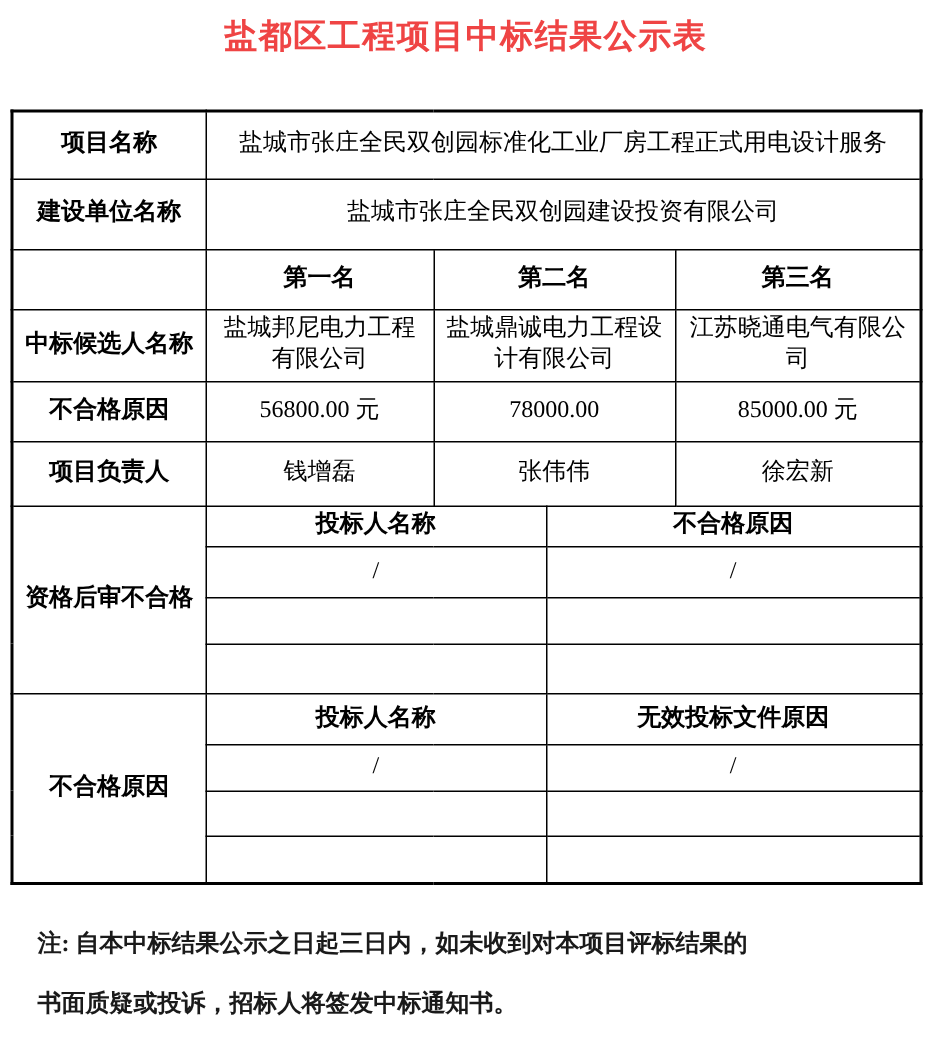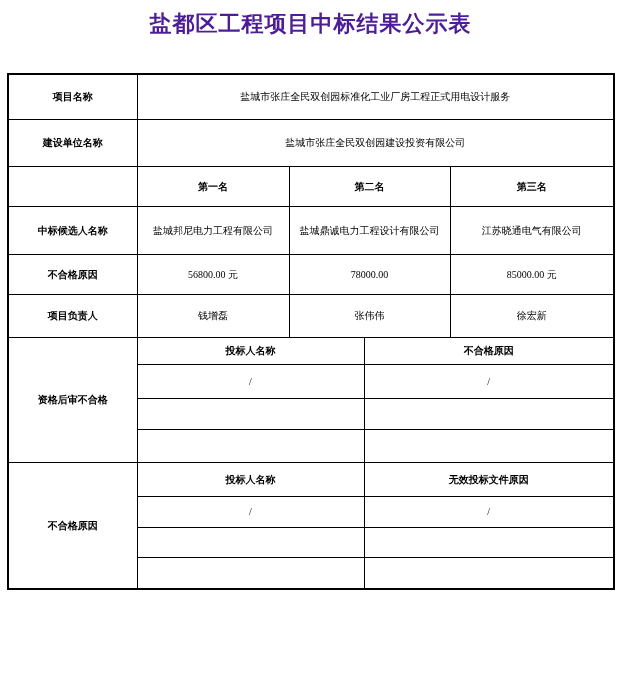--- a/index.html
+++ b/index.html
@@ -11,35 +11,35 @@
     color: #000000;
     font-family: "Liberation Serif", "DejaVu Serif", serif;
     overflow: hidden;
   }
   .title {
     margin: 10px 0 0 0;
     text-align: center;
     font-size: 22px;
     line-height: 27px;
     font-weight: bold;
-    color: #4c1d95;
+    color: #ef4444;
     letter-spacing: 1px;
   }
   table.result-table {
     border-collapse: collapse;
     table-layout: fixed;
     width: 606px;
     margin: 36px 0 0 7px;
     border: 2px solid #000000;
   }
   table.result-table td {
     border: 1px solid #000000;
     text-align: center;
     vertical-align: middle;
-    font-size: 10px;
+    font-size: 16px;
     line-height: 1.3;
     padding: 2px 4px;
     overflow: hidden;
     word-break: break-all;
   }
   td.lbl, td.hdr { font-weight: bold; }
   tr.h45 { height: 45px; } tr.h47 { height: 47px; } tr.h40 { height: 40px; }
   tr.h48 { height: 48px; margin-top: 48px; } tr.h43 { height: 43px; margin-left: 36px; } tr.h27 { height: 27px; }
   tr.h34 { height: 34px; } tr.h31 { height: 31px; } tr.h33 { height: 33px; }
   tr.h30 { height: 30px; } tr.h32 { height: 32px; }
@@ -131,14 +131,18 @@
         <td colspan="2"></td>
         <td colspan="2"></td>
       </tr>
       <tr class="h32">
         <td colspan="2"></td>
         <td colspan="2"></td>
       </tr>
     </tbody>
   </table>
 
+  <div class="note">
+    <div>注: 自本中标结果公示之日起三日内，如未收到对本项目评标结果的</div>
+    <div>书面质疑或投诉，招标人将签发中标通知书。</div>
+  </div>
 
 </div>
 
 </body></html>

